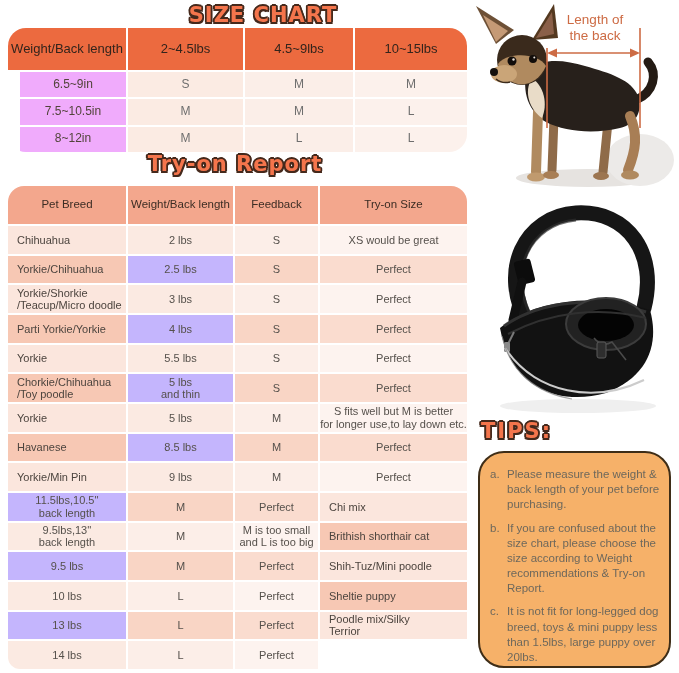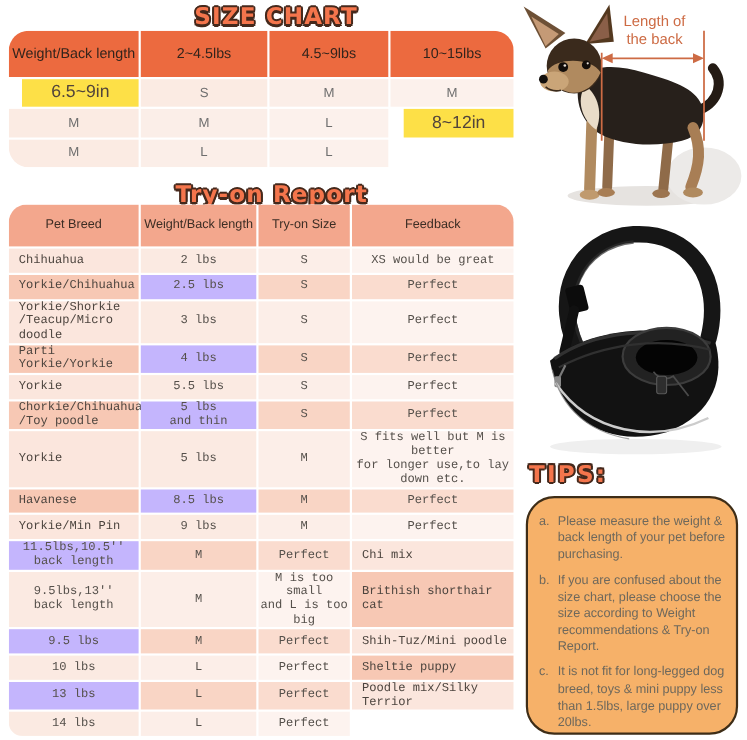--- a/index.html
+++ b/index.html
@@ -18,52 +18,52 @@
     font-size:21px;
     color:#F4754C;
     letter-spacing:1px;
     text-align:center;
     text-shadow:
       -1.5px -1.5px 0 #45291C, 1.5px -1.5px 0 #45291C,
       -1.5px  1.5px 0 #45291C, 1.5px  1.5px 0 #45291C,
       -1.8px  0 0 #45291C, 1.8px 0 0 #45291C,
        0 -1.8px 0 #45291C, 0 2.2px 0 #45291C;
   }
-  #size-chart-title{left:0;top:3px;width:470px;padding-left:16px;}
-  #tryon-title{left:0;top:165px;width:470px;padding-left:12px;}
+  #size-chart-title{left:12px;top:3px;width:470px;padding-left:16px;}
+  #tryon-title{left:0;top:152px;width:470px;}
   #tips-title{left:481px;top:419px;width:120px;text-align:left;letter-spacing:2px;}
 
   
   .size-table{
     left:8px;top:28px;width:459px;height:124px;
     display:grid;
     grid-template-columns:118px 115px 108px 112px;
     grid-template-rows:42px 1fr 1fr 1fr;
     gap:2px;background:#ffffff;
     border-radius:18px;overflow:hidden;
   }
   .cell{display:flex;align-items:center;justify-content:center;text-align:center;white-space:pre-line;line-height:1.15;}
   .sc-head{background:#EC6A3F;color:#33241C;font-size:13px;}
-  .sc-label{background:#fde047;color:#52443B;font-size:16px;margin-left:12px;}
+  .sc-label{background:#f0abfc;color:#52443B;font-size:12px;margin-left:12px;}
   .sc-val-0{background:#FBEBE3;}
   .sc-val-1{background:#FBEEE8;}
   .sc-val-2{background:#FCF1EC;}
   .sc-val{color:#6E6E6E;font-size:12px;}
 
   
   .tryon-table{
     left:8px;top:186px;width:459px;height:483px;
     display:grid;
     grid-template-columns:118px 105px 83px 147px;
     grid-template-rows:38px repeat(15, 1fr);
     gap:2px;background:#ffffff;
     border-radius:16px 16px 12px 12px;overflow:hidden;
   }
   .tr-head{background:#F3A78D;color:#3C2D24;font-size:11.5px;}
-  .tr-cell{font-size:11px;color:#55504B;font-family:Liberation Mono, monospace;}
+  .tr-cell{font-size:11px;color:#55504B;}
   .tr-cell.col0{justify-content:flex-start;text-align:left;padding-left:9px;color:#4C443E;}
   .two-line{font-size:11px;}
   .light.col0{background:#FBE6DD;}
   .light.col1{background:#FBEAE2;}
   .light.col2{background:#FCEEE8;}
   .light.col3{background:#FDF3EF;}
   .dark.col0{background:#F7C8B4;}
   .dark.col1{background:#c4b5fd;}
   .dark.col2{background:#F9D5C5;}
   .dark.col3{background:#FADCCF;}
@@ -93,34 +93,35 @@
 
 <div class="abs size-table">
     <div class="cell sc-head">Weight/Back length</div>
     <div class="cell sc-head">2~4.5lbs</div>
     <div class="cell sc-head">4.5~9lbs</div>
     <div class="cell sc-head">10~15lbs</div>
     <div class="cell sc-label">6.5~9in</div>
     <div class="cell sc-val sc-val-0">S</div>
     <div class="cell sc-val sc-val-1">M</div>
     <div class="cell sc-val sc-val-2">M</div>
+    <div class="cell sc-label">7.5~10.5in</div>
     <div class="cell sc-val sc-val-0">M</div>
     <div class="cell sc-val sc-val-1">M</div>
     <div class="cell sc-val sc-val-2">L</div>
     <div class="cell sc-label">8~12in</div>
     <div class="cell sc-val sc-val-0">M</div>
     <div class="cell sc-val sc-val-1">L</div>
     <div class="cell sc-val sc-val-2">L</div>
   </div>
 
 <div class="abs tryon-table">
     <div class="cell tr-head">Pet Breed</div>
     <div class="cell tr-head">Weight/Back length</div>
+    <div class="cell tr-head">Feedback</div>
     <div class="cell tr-head">Try-on Size</div>
-    <div class="cell tr-head">Feedback</div>
     <div class="cell tr-cell col0 light">Chihuahua</div>
     <div class="cell tr-cell col1 light">2 lbs</div>
     <div class="cell tr-cell col2 light">S</div>
     <div class="cell tr-cell col3 light">XS would be great</div>
     <div class="cell tr-cell col0 dark">Yorkie/Chihuahua</div>
     <div class="cell tr-cell col1 dark">2.5 lbs</div>
     <div class="cell tr-cell col2 dark">S</div>
     <div class="cell tr-cell col3 dark">Perfect</div>
     <div class="cell tr-cell col0 light two-line">Yorkie/Shorkie
 /Teacup/Micro doodle</div>

